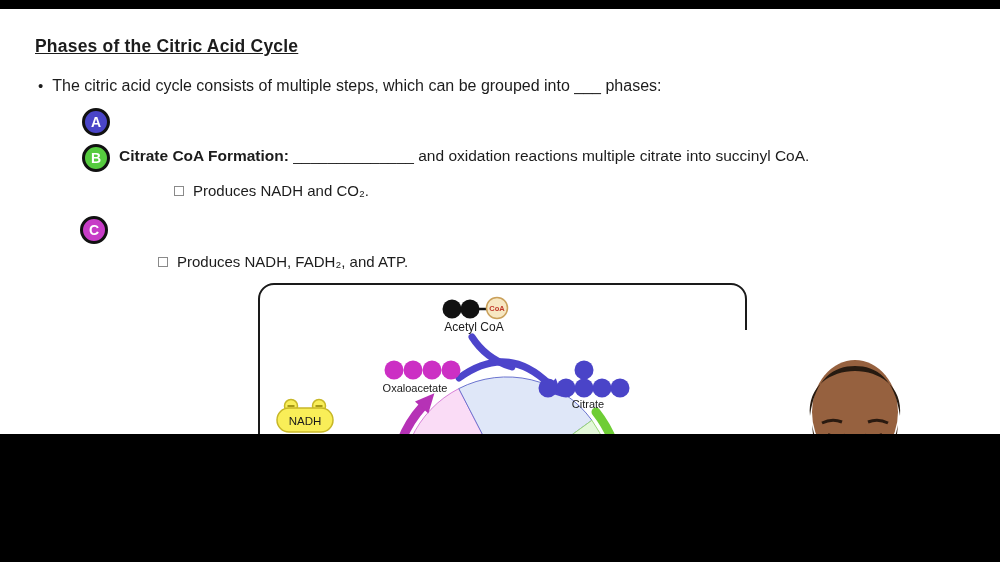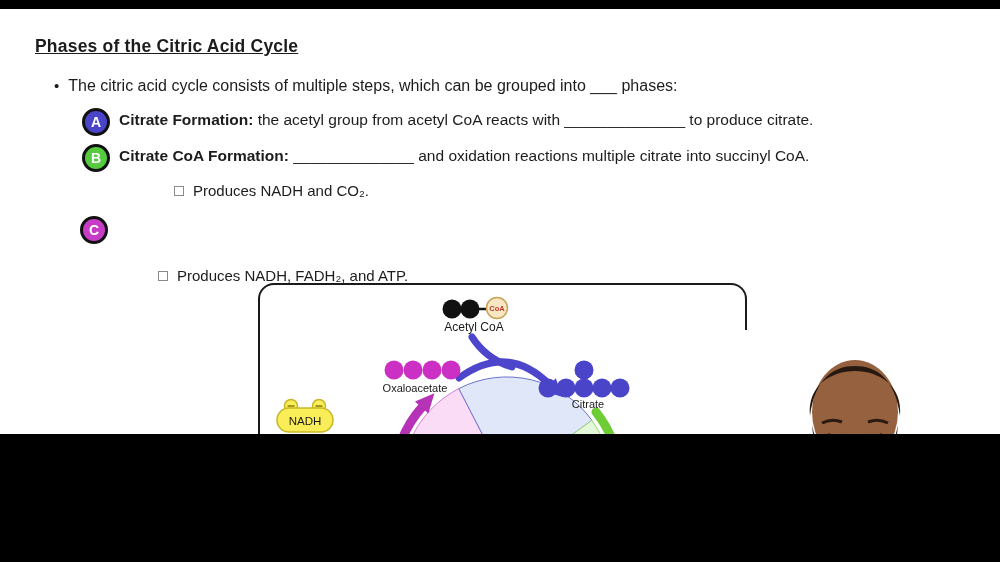--- a/index.html
+++ b/index.html
@@ -6,21 +6,21 @@
   .stage{
     position:relative;width:1000px;height:440px;background:#ffffff;
     overflow:hidden;font-family:"Liberation Sans",sans-serif;color:#1c1c1c;
   }
   .bar{position:absolute;left:0;width:1000px;background:#000;z-index:50;}
   .bar.top{top:0;height:9px;}
   .bar.bottom{bottom:0;height:6px;}
 
   .title{position:absolute;left:35px;top:36px;font-size:17.5px;font-weight:bold;
          text-decoration:underline;letter-spacing:.2px;}
-  .bullet-line{position:absolute;left:54px;top:77px;font-size:16px;}
+  .bullet-line{position:absolute;left:38px;top:77px;font-size:16px;}
   .bullet-dot{display:inline-block;margin-right:9px;font-size:15px;}
 
   .phase-row{position:absolute;display:flex;align-items:flex-start;font-size:15.5px;}
   .badge{width:22px;height:22px;border-radius:50%;border:3px solid #111;
          color:#fff;font-weight:bold;font-size:14px;display:flex;align-items:center;
          justify-content:center;margin-right:9px;flex:0 0 auto;line-height:1;}
   .badge.a{background:#4a45c8;}
   .badge.b{background:#56cb3f;}
   .badge.c{background:#c73cc7;}
   .phase-text{padding-top:3px;}
@@ -45,38 +45,37 @@
   <div class="bar top"></div>
 
   <div class="title">Phases of the Citric Acid Cycle</div>
 
   <div class="bullet-line">
     <span class="bullet-dot">•</span><span>The citric acid cycle consists of multiple steps, which can be grouped into ___ phases:</span>
   </div>
 
   <div class="phase-row" style="left:82px;top:108px;">
     <span class="badge a">A</span>
-    <span class="phase-text"><span class="phase-name">Citrate Formation:</span><span> the acetyl group from acetyl CoA reacts with ______________ to produce citrate.</span></span>
   </div>
 
   <div class="phase-row" style="left:82px;top:144px;">
     <span class="badge b">B</span>
     <span class="phase-text"><span class="phase-name">Citrate CoA Formation:</span><span> ______________ and oxidation reactions multiple citrate into succinyl CoA.</span></span>
   </div>
 
   <div class="note-row" style="left:158px;top:182px;margin-left:16px;">
     <span class="note-square"></span>
     <span>Produces NADH and CO₂.</span>
   </div>
 
   <div class="phase-row" style="left:80px;top:216px;">
     <span class="badge c">C</span>
   </div>
 
-  <div class="note-row" style="left:158px;top:267px;">
+  <div class="note-row" style="left:158px;top:253px;">
     <span class="note-square"></span>
     <span>Produces NADH, FADH₂, and ATP.</span>
   </div>
 
   <div class="diagram-box">
     <svg width="485" height="279" viewBox="0 0 485 279">
 
       <g>
         <path d="M247,197 L247,302 A105,105 0 0 1 198.8,103.6 Z" fill="#fadcf6" stroke="#d87fd8" stroke-width="1"></path>
         <path d="M247,197 L198.8,103.6 A105,105 0 0 1 331.9,135.3 Z" fill="#dfe7f8" stroke="#6b74cf" stroke-width="1"></path>

